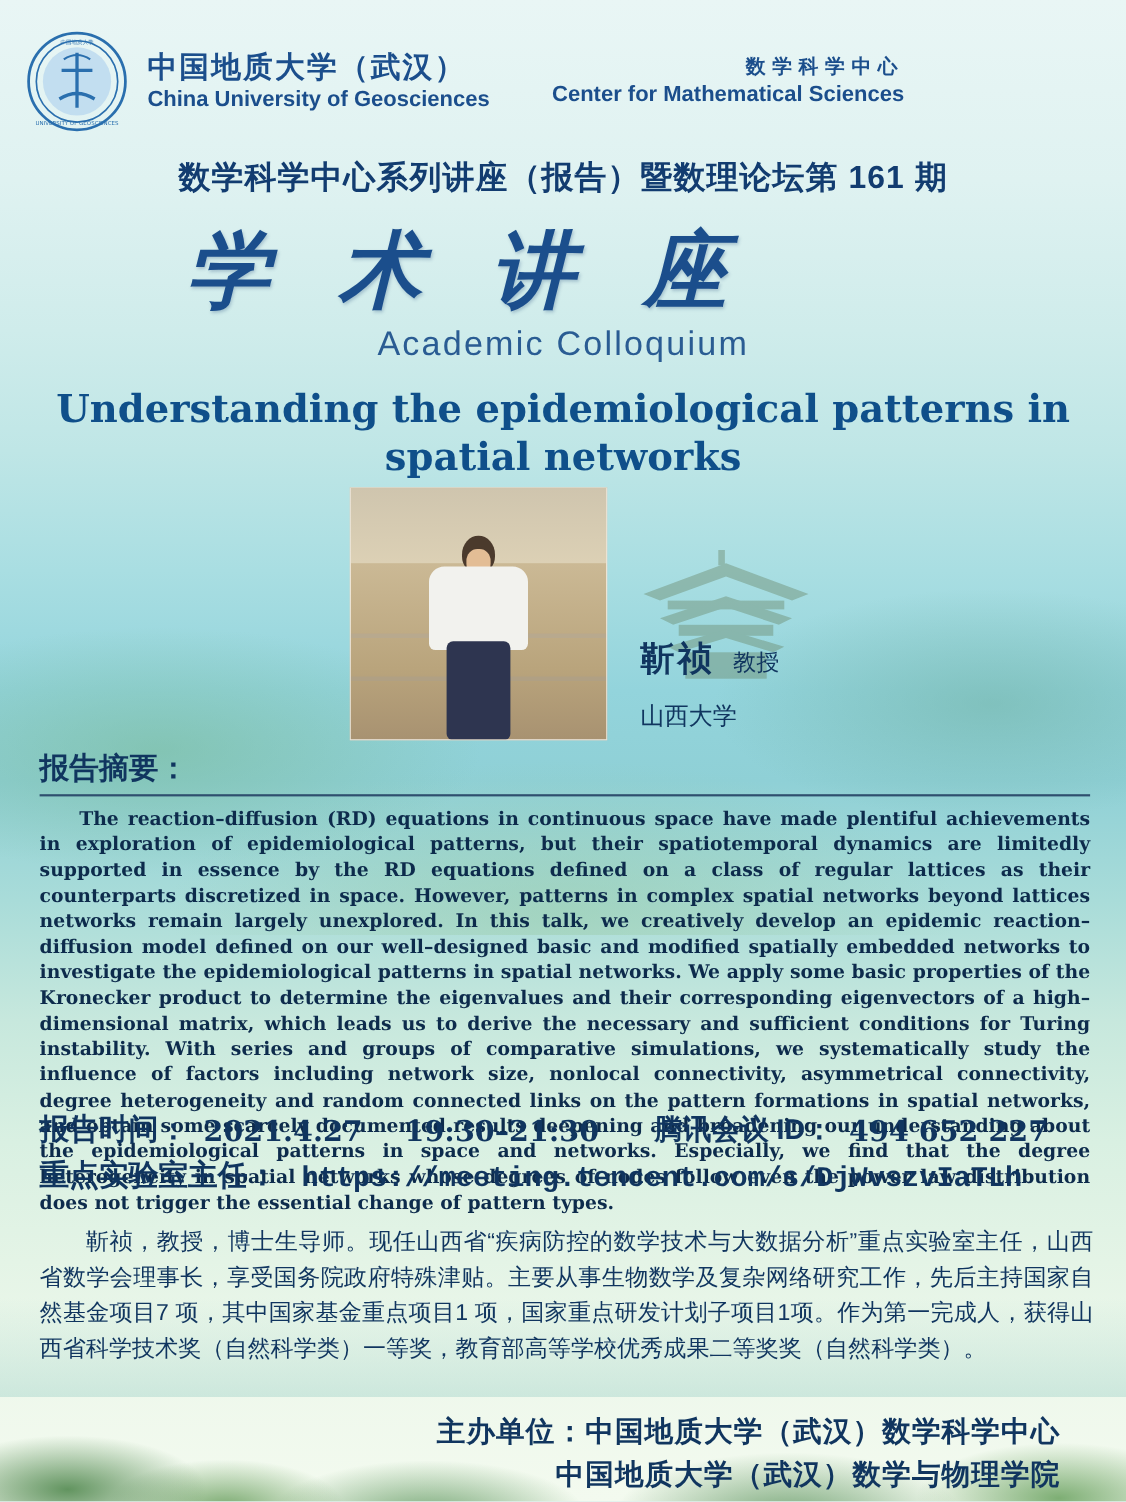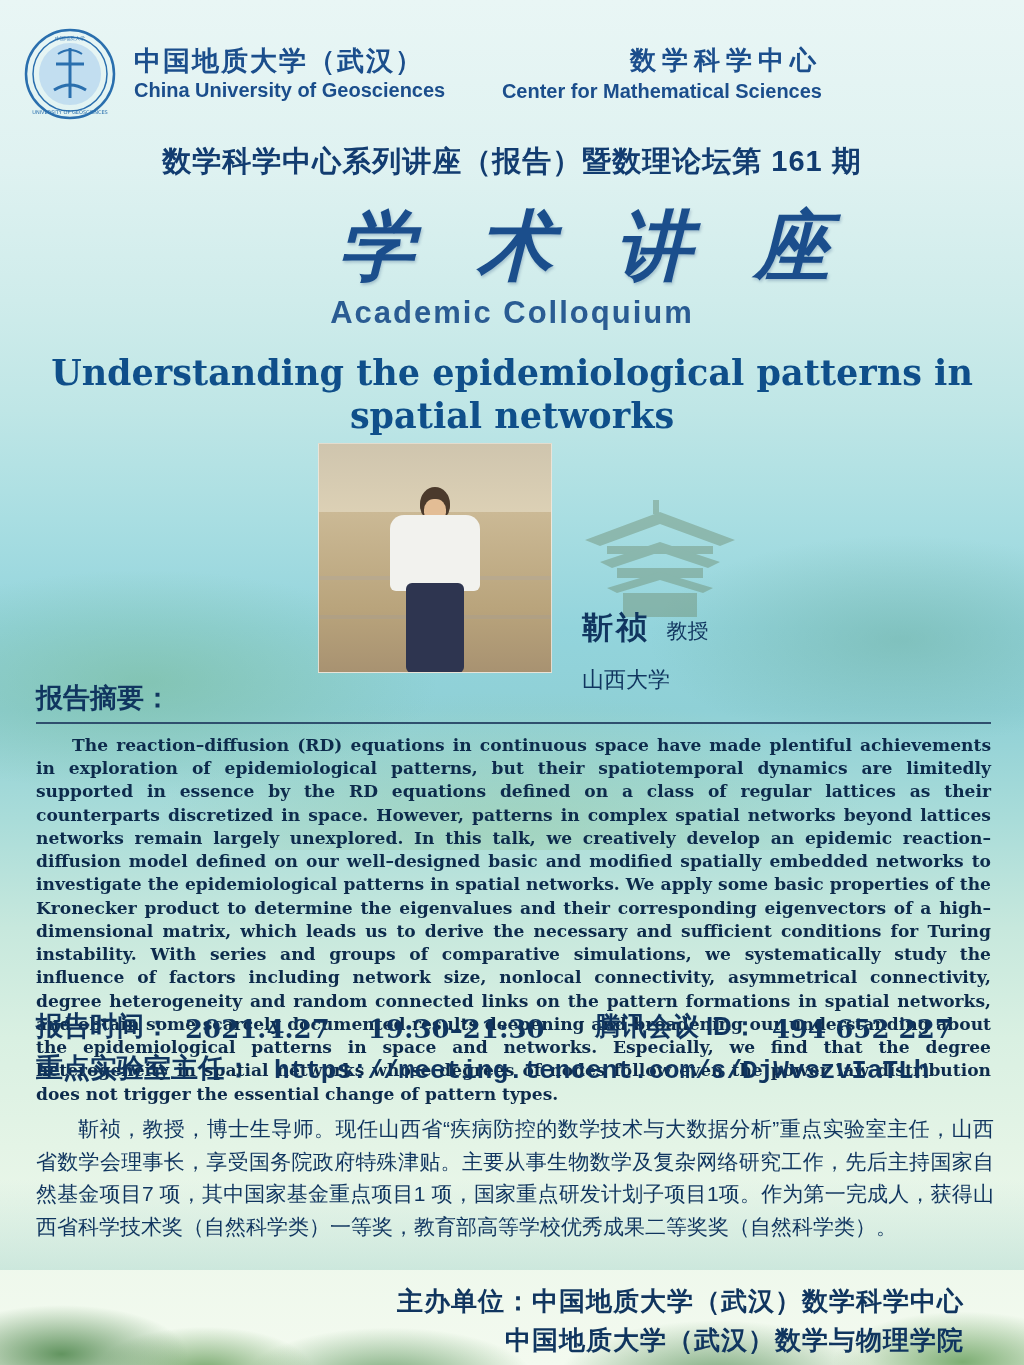--- a/index.html
+++ b/index.html
@@ -99,21 +99,21 @@
     font-weight: bold;
     color: #1b4e8c;
     letter-spacing: 0px;
   }
   .center-names {
     margin-left: auto;
     text-align: right;
     line-height: 1.3;
   }
   .center-cn {
-    font-size: 26px;
+    font-size: 18px;
     font-weight: bold;
     color: #1b4e8c;
     letter-spacing: 6px;
   }
   .center-en {
     font-size: 20px;
     font-weight: bold;
     color: #1b4e8c;
   }
 
@@ -123,37 +123,36 @@
     top: 142px; left: 0; width: 1024px;
     text-align: center;
     font-size: 29px;
     font-weight: bold;
     color: #123c70;
     letter-spacing: 1px;
   }
   .calligraphy {
     position: absolute;
     top: 196px; left: 0; width: 848px;
-    text-align: right;
+    text-align: center;
     font-family: "DejaVu Serif", serif;
     font-size: 76px;
     font-weight: bold;
     font-style: italic;
     color: #1b4e8c;
     letter-spacing: 18px;
     text-shadow: 1px 2px 3px rgba(20,60,110,0.25);
   }
   .colloquium {
     position: absolute;
     top: 295px; left: 0; width: 1024px;
     text-align: center;
     font-size: 31px;
     color: #2a5c93;
     letter-spacing: 2px;
-    font-weight: bold;
   }
   .talk-title {
     position: absolute;
     top: 352px; left: 30px; width: 964px;
     text-align: center;
     font-family: "DejaVu Serif", serif;
     font-size: 35px;
     font-weight: bold;
     color: #0f4f8a;
     line-height: 1.22;
@@ -203,21 +202,21 @@
     border-radius: 14px 14px 6px 6px;
   }
   .photo .person-pants {
     position: absolute; left: 50%; top: 61%;
     width: 58px; height: 90px; margin-left: -29px;
     background: #2e3550;
     border-radius: 6px;
   }
   .speaker-block {
     position: absolute;
-    left: 582px; top: 607px;
+    left: 582px; top: 578px;
     color: #14365e;
   }
   .speaker-name {
     font-size: 31px;
     font-weight: bold;
     color: #10355f;
     display: inline-block;
     letter-spacing: 3px;
   }
   .speaker-rank {

